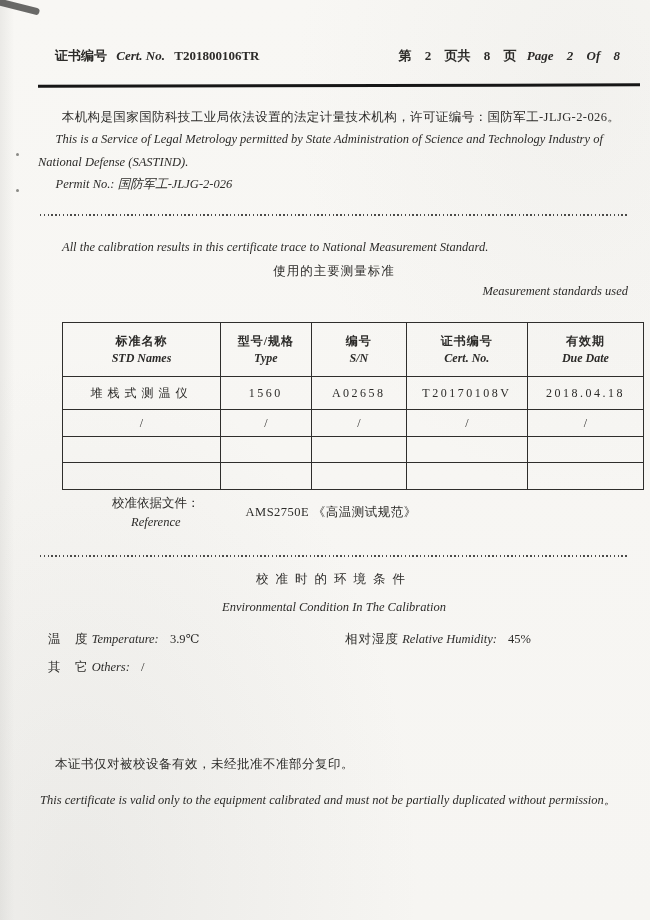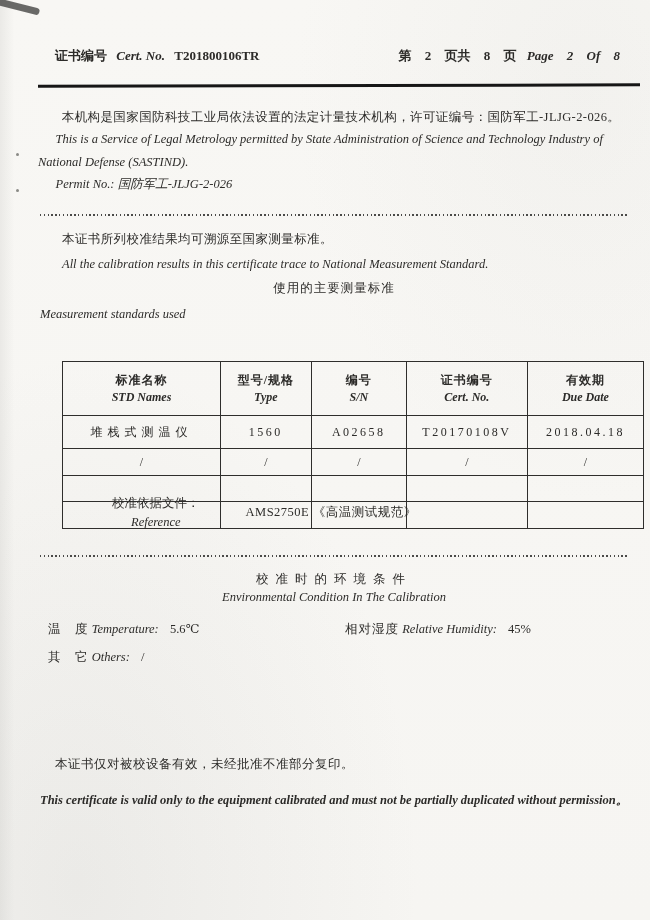--- a/index.html
+++ b/index.html
@@ -55,28 +55,27 @@
     background: repeating-linear-gradient(90deg, #4a4a48 0 1.4px, transparent 1.4px 3.8px);
   }
   .dotted-1 { top: 214px; }
   .dotted-2 { top: 555px; }
 
   
   .trace { position: absolute; top: 231px; left: 40px; width: 588px; font-size: 12.5px; }
   .trace .t-zh { margin-left: 22px; letter-spacing: 0.4px; }
   .trace .t-en { margin-left: 22px; margin-top: 9px; }
   .trace .t-title-zh { text-align: center; margin-top: 8px; letter-spacing: 1px; }
-  .trace .t-title-en { text-align: left; margin-top: 10px; }
+  .trace .t-title-en { text-align: right; margin-top: 4px; }
 
   
   .std-table {
     position: absolute; top: 322px; left: 62px; width: 582px;
     border-collapse: collapse; font-size: 12px;
     table-layout: fixed;
-    margin-top: 39px;
   }
   .std-table th, .std-table td {
     border: 1.4px solid #2f2e2c;
     text-align: center; vertical-align: middle;
     overflow: hidden; white-space: nowrap;
   }
   .std-table thead tr { height: 54px; }
   .std-table .th-zh { letter-spacing: 1px; }
   .std-table .th-en { font-style: italic; font-weight: 700; margin-top: 1px; text-align: center; }
   .std-table .r-data  { height: 33px; letter-spacing: 2.5px; }
@@ -89,32 +88,32 @@
   .reference {
     position: absolute; top: 494px; left: 112px;
     display: flex; align-items: center; font-size: 12.5px;
   }
   .ref-label { text-align: center; line-height: 1.5; }
   .ref-value { margin-left: 46px; letter-spacing: 0.5px; }
 
   
   .env { position: absolute; top: 571px; left: 40px; width: 588px; font-size: 12.5px; }
   .env-title-zh { text-align: center; letter-spacing: 7px; }
-  .env-title-en { text-align: center; margin-top: 2px; }
+  .env-title-en { text-align: center; margin-top: 12px; }
   .env-row1 { position: relative; margin-top: 16px; height: 18px; }
   .env-temp { position: absolute; left: 8px; }
   .env-hum  { position: absolute; left: 305px; }
   .env-row2 { margin-top: 10px; margin-left: 8px; }
   .env .lbl-zh { letter-spacing: 1px; }
   .env .val { margin-left: 8px; }
 
   
   .footer-note { position: absolute; top: 708px; left: 40px; width: 596px; font-size: 12.5px; margin-top: 48px; }
   .footer-note .f-zh { margin-left: 15px; letter-spacing: 0.5px; }
-  .footer-note .f-en { margin-top: 17px; line-height: 1.6; font-weight: bold; }
+  .footer-note .f-en { margin-top: 17px; line-height: 1.6; }
 
   
   .artifact-corner {
     position: absolute; top: 3px; left: -6px; width: 46px; height: 7px;
     background: #3a3a38; opacity: 0.75; border-radius: 3px;
     transform: rotate(14deg);
   }
   .artifact-dot { position: absolute; width: 3px; height: 3px; border-radius: 50%; background: #8a8a86; }
   .artifact-dot.d1 { left: 16px; top: 153px; }
   .artifact-dot.d2 { left: 16px; top: 189px; }
@@ -153,21 +152,20 @@
     <div class="p-en en">This is a Service of Legal Metrology permitted by State Administration of Science and Technology Industry of National Defense (SASTIND).</div>
     <div class="p-permit">
       <span class="en">Permit No.:</span>
       <span class="en">国防军工-JLJG-2-026</span>
     </div>
   </div>
 
   <div class="dotted dotted-1"></div>
 
   <div class="trace">
-    <div class="t-zh zh">本证书所列校准结果均可溯源至国家测量标准。</div>
     <div class="t-en en">All the calibration results in this certificate trace to National Measurement Standard.</div>
     <div class="t-title-zh zh">使用的主要测量标准</div>
     <div class="t-title-en en">Measurement standards used</div>
   </div>
 
   <table class="std-table">
     <colgroup>
       <col style="width:27.2%">
         <col style="width:15.6%">
         <col style="width:16.4%">
@@ -240,21 +238,21 @@
 
   <div class="dotted dotted-2"></div>
 
   <div class="env">
     <div class="env-title-zh zh">校准时的环境条件</div>
     <div class="env-title-en en">Environmental Condition In The Calibration</div>
     <div class="env-row1">
       <span class="env-temp">
         <span class="lbl-zh zh">温　度</span>
         <span class="en">Temperature:</span>
-        <span class="val">5.6℃</span>
+        <span class="val">3.9℃</span>
       </span>
       <span class="env-hum">
         <span class="lbl-zh zh">相对湿度</span>
         <span class="en">Relative Humidity:</span>
         <span class="val">45%</span>
       </span>
     </div>
     <div class="env-row2">
       <span class="lbl-zh zh">其　它</span>
       <span class="en">Others:</span>

